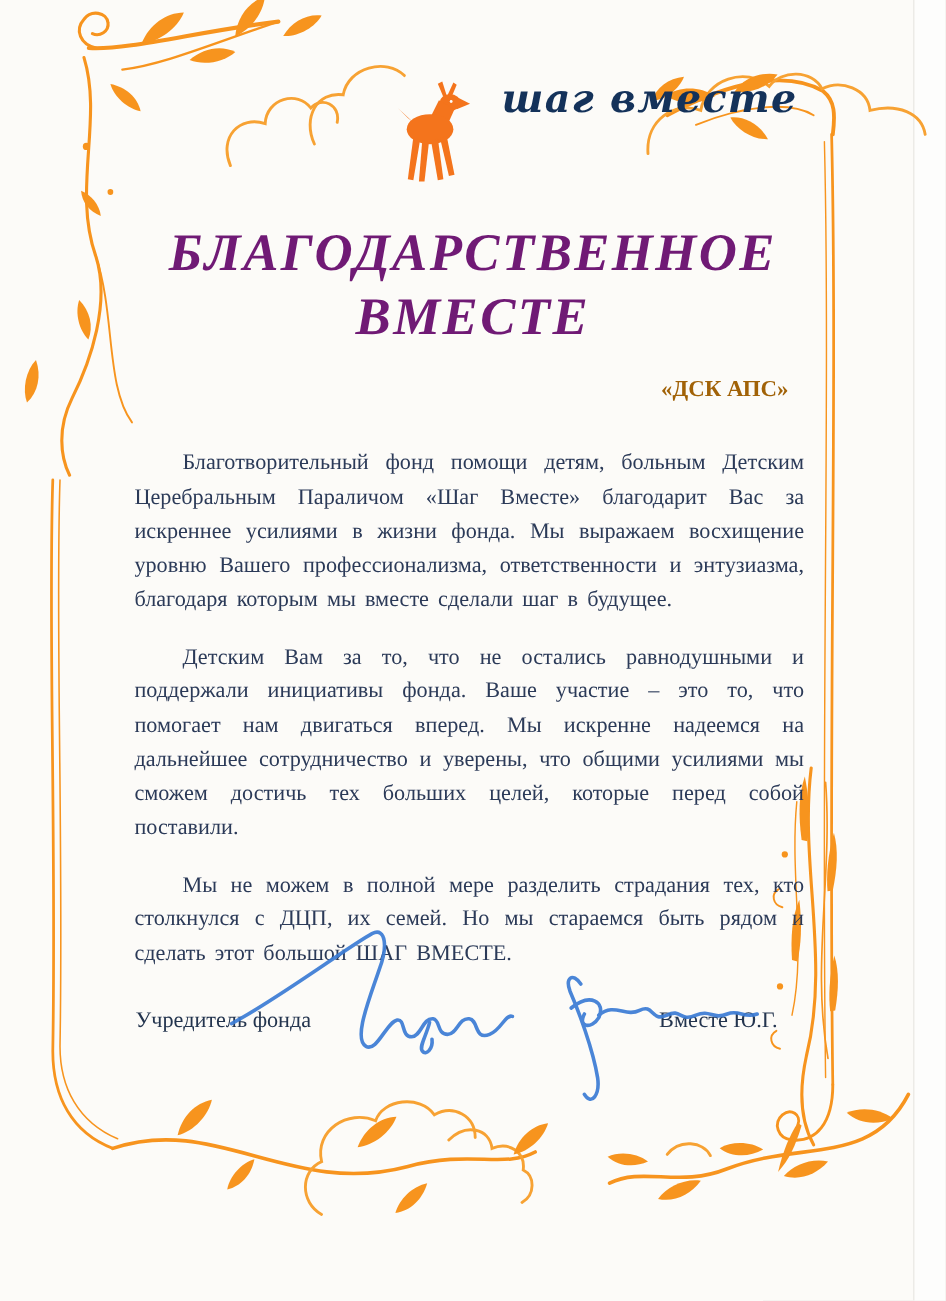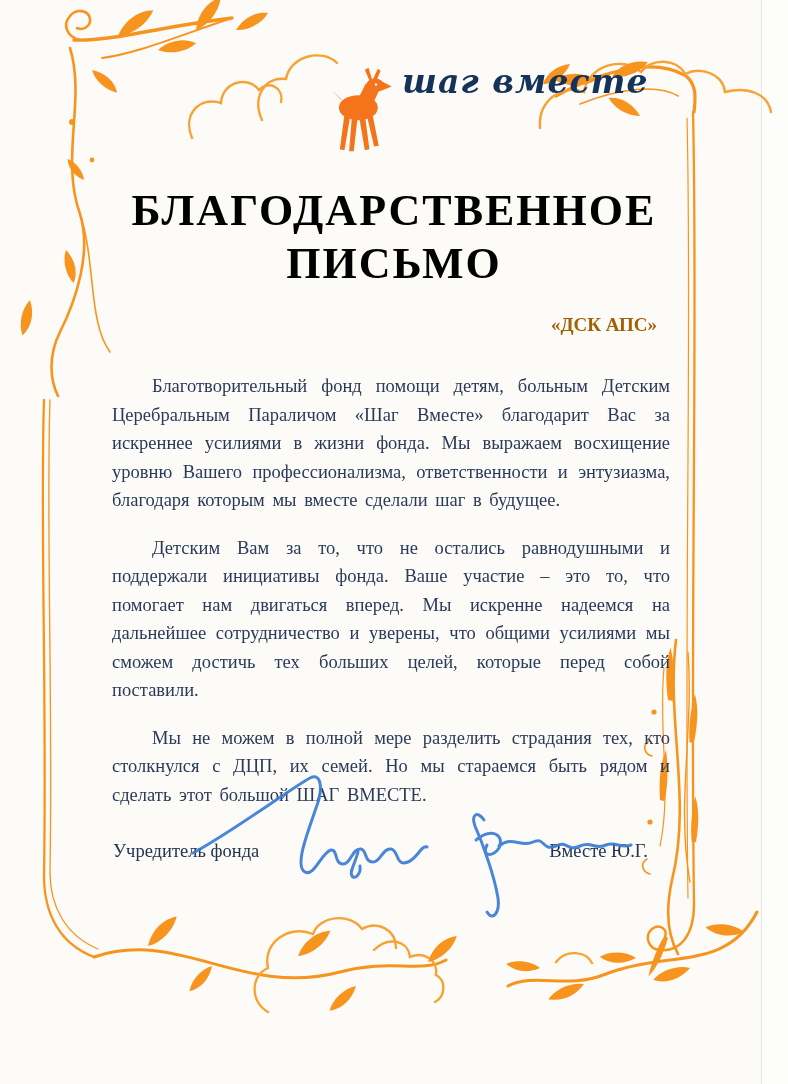--- a/index.html
+++ b/index.html
@@ -9,40 +9,41 @@
     background:#fcfbf8;
     overflow:hidden;
     font-family:"Liberation Serif", serif;
   }
   .ornaments{position:absolute;left:0;top:0;z-index:0;}
   .scan-edge{
     position:absolute;right:0;top:0;width:26px;height:1084px;
     border-left:1px solid #e8e6e1;background:#fdfdfc;z-index:0;
   }
   
-  .logo-row{position:absolute;left:330px;top:64px;display:flex;z-index:2;}
+  .logo-row{position:absolute;left:330px;top:64px;display:flex;z-index:2;gap:16px;}
   .deer{width:66px;height:88px;margin-top:2px;}
   .logo-text{margin-left:6px;}
   .logo-name{
     font-family:"DejaVu Serif", serif;
     font-style:italic;font-weight:bold;
     font-size:33px;line-height:36px;color:#14325a;
     letter-spacing:1px;
   }
   .logo-sub{
     font-family:"DejaVu Serif", serif;
     font-weight:bold;font-size:15.5px;line-height:19px;
     color:#1d3e6b;margin-top:2px;
   }
   
   .title{
     position:absolute;left:0;top:184px;width:100%;z-index:2;
-    text-align:center;color:#000000;
+    text-align:center;color:#701a75;
     font-weight:bold;font-size:44px;line-height:53px;
     letter-spacing:2px;
+    font-style:italic;
   }
   
   .recipient{
     position:absolute;left:112px;top:314px;width:545px;z-index:2;
     text-align:right;font-weight:bold;font-size:19px;color:#a16207;
   }
   
   .body-text{
     position:absolute;left:112px;top:372px;width:558px;z-index:2;
     color:#2b3a58;font-size:18.5px;line-height:28.5px;
@@ -165,21 +166,21 @@
       </g>
       <circle cx="49" cy="20" r="1.3" fill="#fcfbf8"></circle>
     </svg>
     <div class="logo-text">
       <div class="logo-name">шаг вместе</div>
     </div>
   </div>
 
   <div class="title">
     <div>БЛАГОДАРСТВЕННОЕ</div>
-    <div>ПИСЬМО</div>
+    <div>ВМЕСТЕ</div>
   </div>
 
   <div class="recipient">«ДСК АПС»</div>
 
   <div class="body-text">
     <p>Благотворительный фонд помощи детям, больным Детским Церебральным Параличом «Шаг Вместе» благодарит Вас за искреннее усилиями в жизни фонда. Мы выражаем восхищение уровню Вашего профессионализма, ответственности и энтузиазма, благодаря которым мы вместе сделали шаг в будущее.</p>
     <p>Детским Вам за то, что не остались равнодушными и поддержали инициативы фонда. Ваше участие – это то, что помогает нам двигаться вперед. Мы искренне надеемся на дальнейшее сотрудничество и уверены, что общими усилиями мы сможем достичь тех больших целей, которые перед собой поставили.</p>
     <p>Мы не можем в полной мере разделить страдания тех, кто столкнулся с ДЦП, их семей. Но мы стараемся быть рядом и сделать этот большой ШАГ ВМЕСТЕ.</p>
   </div>
 

